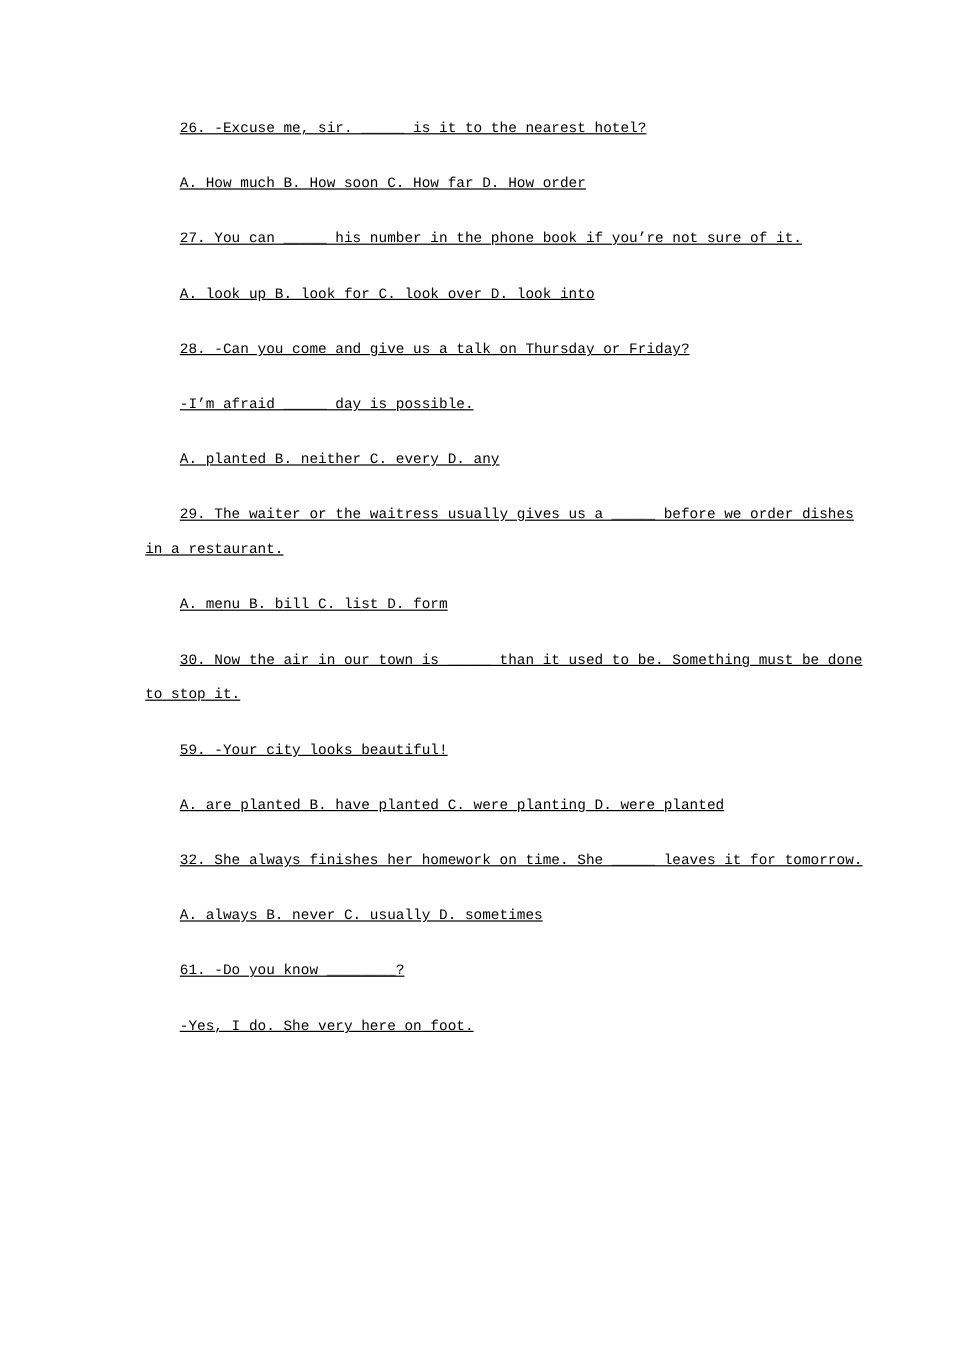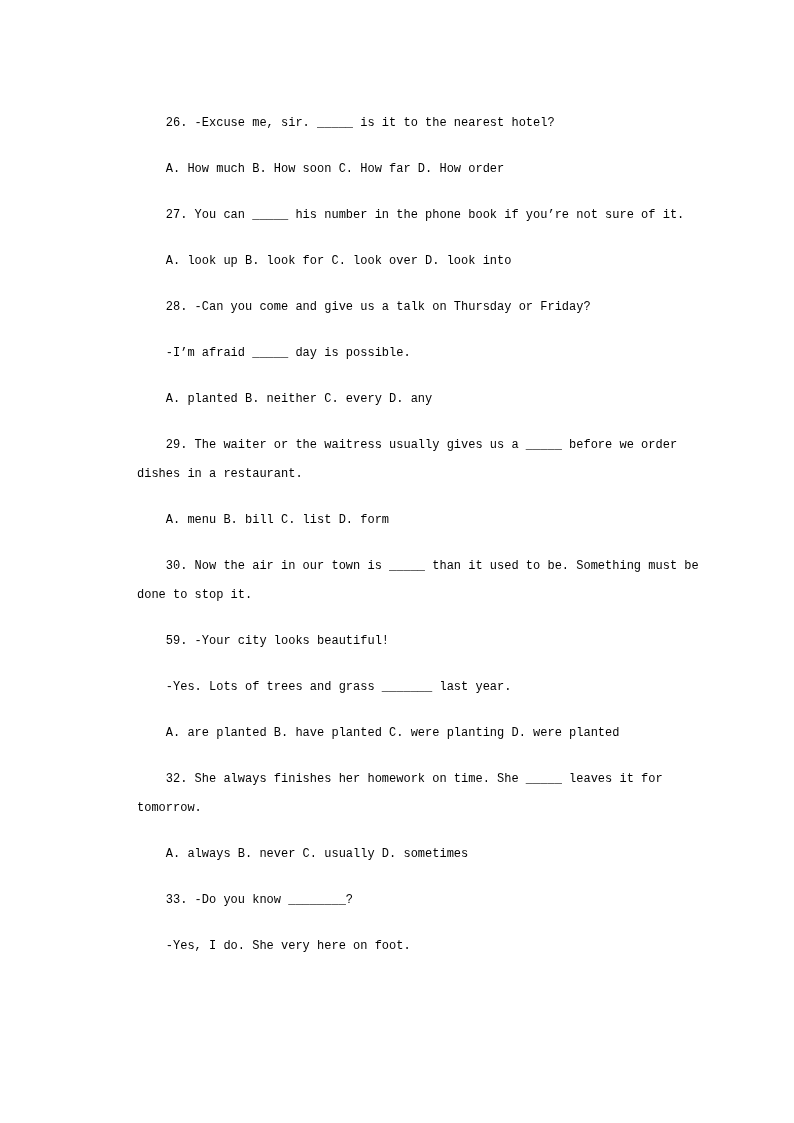--- a/index.html
+++ b/index.html
@@ -21,22 +21,23 @@
     position: absolute;
     top: 93px;
     left: 121px;
     width: 600px;
     font-family: "Liberation Mono", "DejaVu Sans Mono", monospace;
     font-size: 12px;
     line-height: 29px;
     word-spacing: 0;
   }
   .content section {
-    margin: 16px;
+    margin: 0;
     padding: 0;
+    text-decoration: underline;
   }
   .content p.line {
     margin: 0 0 17px 0;
     padding: 0;
     text-indent: 28.8px; 
     white-space: normal;
   }
 </style>
 </head>
 <body style="background: rgb(255, 255, 255);">
@@ -58,25 +59,24 @@
       </section>
       <section>
         <p class="line">29. The waiter or the waitress usually gives us a _____ before we order dishes in a restaurant.</p>
         <p class="line">A. menu B. bill C. list D. form</p>
       </section>
       <section>
         <p class="line">30. Now the air in our town is _____ than it used to be. Something must be done to stop it.</p>
       </section>
       <section>
         <p class="line">59. -Your city looks beautiful!</p>
-        <p class="line">-Yes. Lots of trees and grass _______ last year.</p>
         <p class="line">A. are planted B. have planted C. were planting D. were planted</p>
       </section>
       <section>
         <p class="line">32. She always finishes her homework on time. She _____ leaves it for tomorrow.</p>
         <p class="line">A. always B. never C. usually D. sometimes</p>
       </section>
       <section>
-        <p class="line">33. -Do you know ________?</p>
+        <p class="line">61. -Do you know ________?</p>
         <p class="line">-Yes, I do. She very here on foot.</p>
       </section>
     </div>
 </div>
 
 </body></html>

